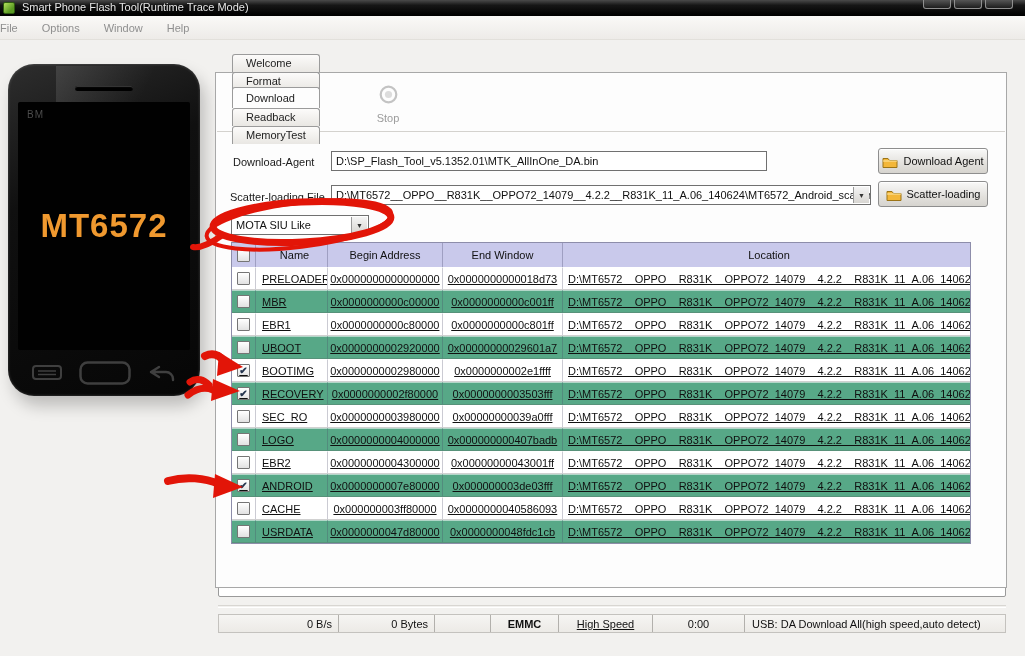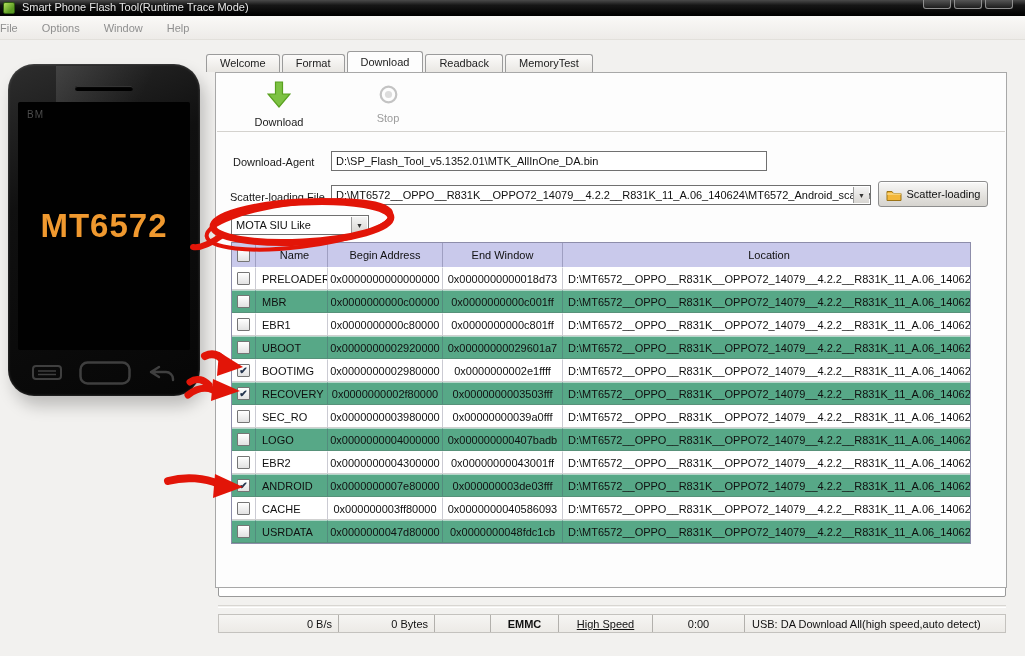--- a/index.html
+++ b/index.html
@@ -79,21 +79,21 @@
     color:#f0992f; font-size:33px; font-weight:bold; letter-spacing:1px;
     text-shadow: 0 1px 1px rgba(0,0,0,0.8);
   }
   .phone-nav {
     position:absolute; left:0; right:0; bottom:9px; height:28px;
     display:flex; align-items:center; justify-content:space-between;
     padding:0 24px;
   }
 
   
-  .tabs { position:absolute; left:206px; top:54px; display:flex; z-index:6; }
+  .tabs { position:absolute; left:232px; top:54px; display:flex; z-index:6;flex-direction:column; }
   .tab {
     height:18px; line-height:17px; padding:0 13px;
     font-size:11px; color:#222;
     background: linear-gradient(#fcfbfa,#e9e7e3);
     border:1px solid #9b9b9b; border-bottom:none;
     border-radius:3px 3px 0 0; margin-right:2px;
   }
   .tab.active {
     background:#fdfdfd; height:21px; margin-top:-3px; line-height:20px;
     position:relative; z-index:7;
@@ -143,21 +143,21 @@
     display:flex; align-items:center; justify-content:center;
     border-right:1px solid #9f9fc2; height:100%;
   }
   .trow { display:flex; height:23px; background:#ffffff; }
   .trow.green { background:#57a887; }
   .tc {
     display:flex; align-items:center;
     border-right:1px solid rgba(70,70,100,0.28);
     border-top:1px solid rgba(255,255,255,0.55);
     border-bottom:1px solid rgba(90,90,90,0.28);
-    height:100%; overflow:hidden; white-space:nowrap;
+    height:100%; overflow:hidden; white-space:nowrap;text-decoration:underline;
   }
   .c-cb  { width:24px;  justify-content:center; }
   .c-name{ width:72px;  padding-left:6px; }
   .c-b   { width:115px; justify-content:center; }
   .c-e   { width:120px; justify-content:center; }
   .c-loc { flex:1; padding-left:5px; border-right:none; }
   .cb {
     width:13px; height:13px;
     background: linear-gradient(#ffffff,#e2e2e2);
     border:1px solid #757575; border-radius:1px;
@@ -255,20 +255,27 @@
     <svg width="19" height="19">
       <circle cx="9.5" cy="9.5" r="7.8" fill="none" stroke="#c3c3c3" stroke-width="2.2"></circle>
       <circle cx="9.5" cy="9.5" r="3.6" fill="#dcdcdc"></circle>
     </svg>
     <div class="tool-label disabled">Stop</div>
   </div>
   <div class="toolbar-sep"></div>
 
   <div class="field-label" style="left:17px; top:83px;">Download-Agent</div>
   <div class="text-input" style="left:115px; top:78px; width:436px;">D:\SP_Flash_Tool_v5.1352.01\MTK_AllInOne_DA.bin</div>
+  <div class="side-btn" style="left:662px; top:75px;">
+    <svg width="16" height="13">
+      <path d="M1 3.5 h5 l1.5 2 H15 v7 H1 Z" fill="#f3b73a" stroke="#9c7416" stroke-width="1"></path>
+      <path d="M1 6 h14" stroke="#ffe9a8" stroke-width="1"></path>
+    </svg>
+    <span>Download Agent</span>
+  </div>
 
   <div class="field-label" style="left:14px; top:118px;">Scatter-loading File</div>
   <div class="text-input" style="left:115px; top:112px; width:540px; padding-right:20px;">
     <span>D:\MT6572__OPPO__R831K__OPPO72_14079__4.2.2__R831K_11_A.06_140624\MT6572_Android_scatter.t</span>
     <span class="combo-arrow">▼</span>
   </div>
   <div class="side-btn" style="left:662px; top:108px;">
     <svg width="16" height="13">
       <path d="M1 3.5 h5 l1.5 2 H15 v7 H1 Z" fill="#f3b73a" stroke="#9c7416" stroke-width="1"></path>
       <path d="M1 6 h14" stroke="#ffe9a8" stroke-width="1"></path>

